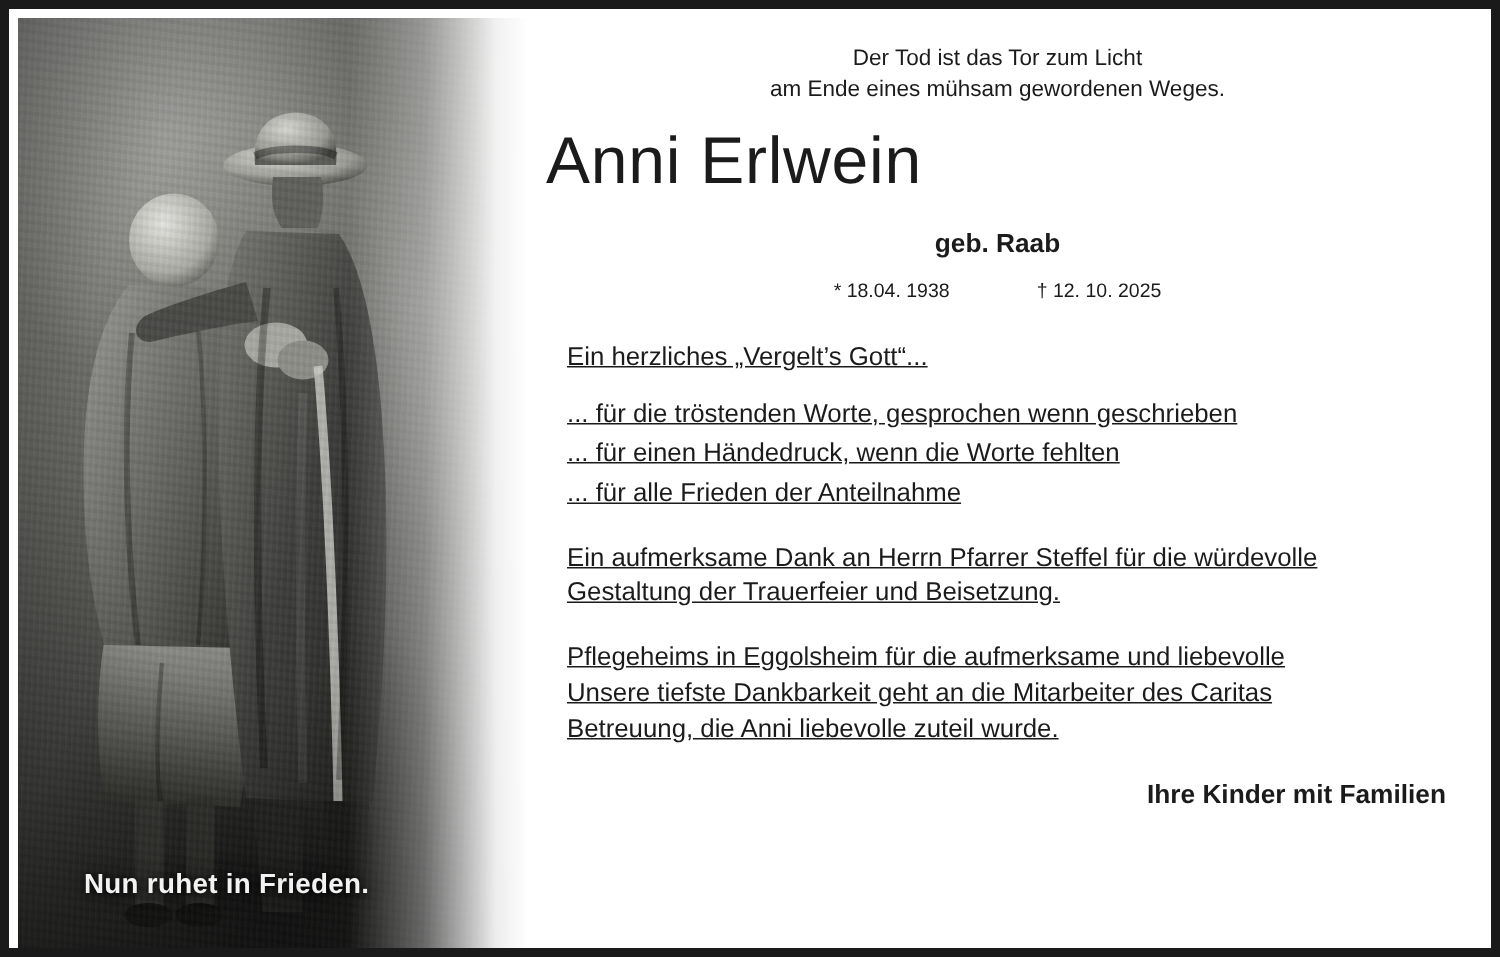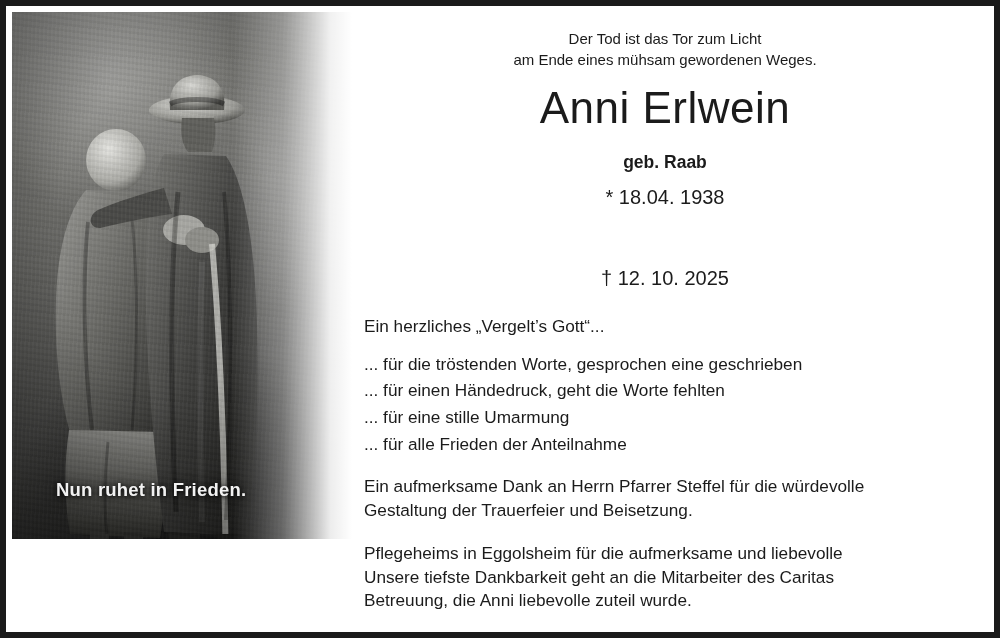--- a/index.html
+++ b/index.html
@@ -26,21 +26,21 @@
     width: 988px;
     height: 626px;
     display: flex;
     background: #ffffff;
   }
 
   
   .photo-panel {
     position: relative;
     width: 340px;
-    height: 527px;
+    height: 626px;
     overflow: hidden;
     background: #000000;
     flex: 0 0 340px;
   }
   .photo-bg {
     position: absolute;
     inset: 0;
     background:
       radial-gradient(ellipse 60% 45% at 28% 12%, rgba(190,190,188,0.55), rgba(0,0,0,0) 62%),
       radial-gradient(ellipse 55% 40% at 78% 30%, rgba(140,140,138,0.45), rgba(0,0,0,0) 65%),
@@ -107,45 +107,46 @@
     margin-top: 31px;
     letter-spacing: 0.3px;
   }
   .verse {
     text-align: center;
     font-size: 15px;
     line-height: 1.42;
     margin-top: 16px;
   }
   .name {
-    text-align: center;
+    text-align: left;
     font-size: 44px;
     font-weight: normal;
     letter-spacing: 0.5px;
     margin-top: 14px;
     line-height: 1.05;
   }
   .maiden {
     text-align: center;
     font-size: 17.5px;
     font-weight: bold;
     margin-top: 21px;
   }
   .dates {
     text-align: center;
-    font-size: 20px;
+    font-size: 13px;
     margin-top: 13px;
     display: flex;
     justify-content: center;
     gap: 58px;
-    flex-direction: column;
   }
   .body-block {
     font-size: 17.2px;
     line-height: 1.38;
+    margin-left: 14px;
+    text-decoration: underline;
   }
   .b-first { margin-top: 25px; }
   .list { margin-top: 14px; }
   .list div { margin-top: 3px; }
   .list div:first-child { margin-top: 0; }
   .para { margin-top: 19px; }
   .signature {
     text-align: right;
     font-size: 17.5px;
     font-weight: bold;
@@ -256,23 +257,22 @@
         <div class="maiden">geb. Raab</div>
 
         <div class="dates">
           <span>* 18.04. 1938</span>
           <span>† 12. 10. 2025</span>
         </div>
 
         <div class="body-block b-first">Ein herzliches „Vergelt’s Gott“...</div>
 
         <div class="body-block list">
-          <div>... für die tröstenden Worte, gesprochen eine geschrieben</div>
-          <div>... für einen Händedruck, geht die Worte fehlten</div>
-          <div>... für eine stille Umarmung</div>
+          <div>... für die tröstenden Worte, gesprochen wenn geschrieben</div>
+          <div>... für einen Händedruck, wenn die Worte fehlten</div>
           <div>... für alle Frieden der Anteilnahme</div>
         </div>
 
         <div class="body-block para">
           <div>Ein aufmerksame Dank an Herrn Pfarrer Steffel für die würdevolle</div>
           <div>Gestaltung der Trauerfeier und Beisetzung.</div>
         </div>
 
         <div class="body-block para">
           <div>Pflegeheims in Eggolsheim für die aufmerksame und liebevolle</div>

